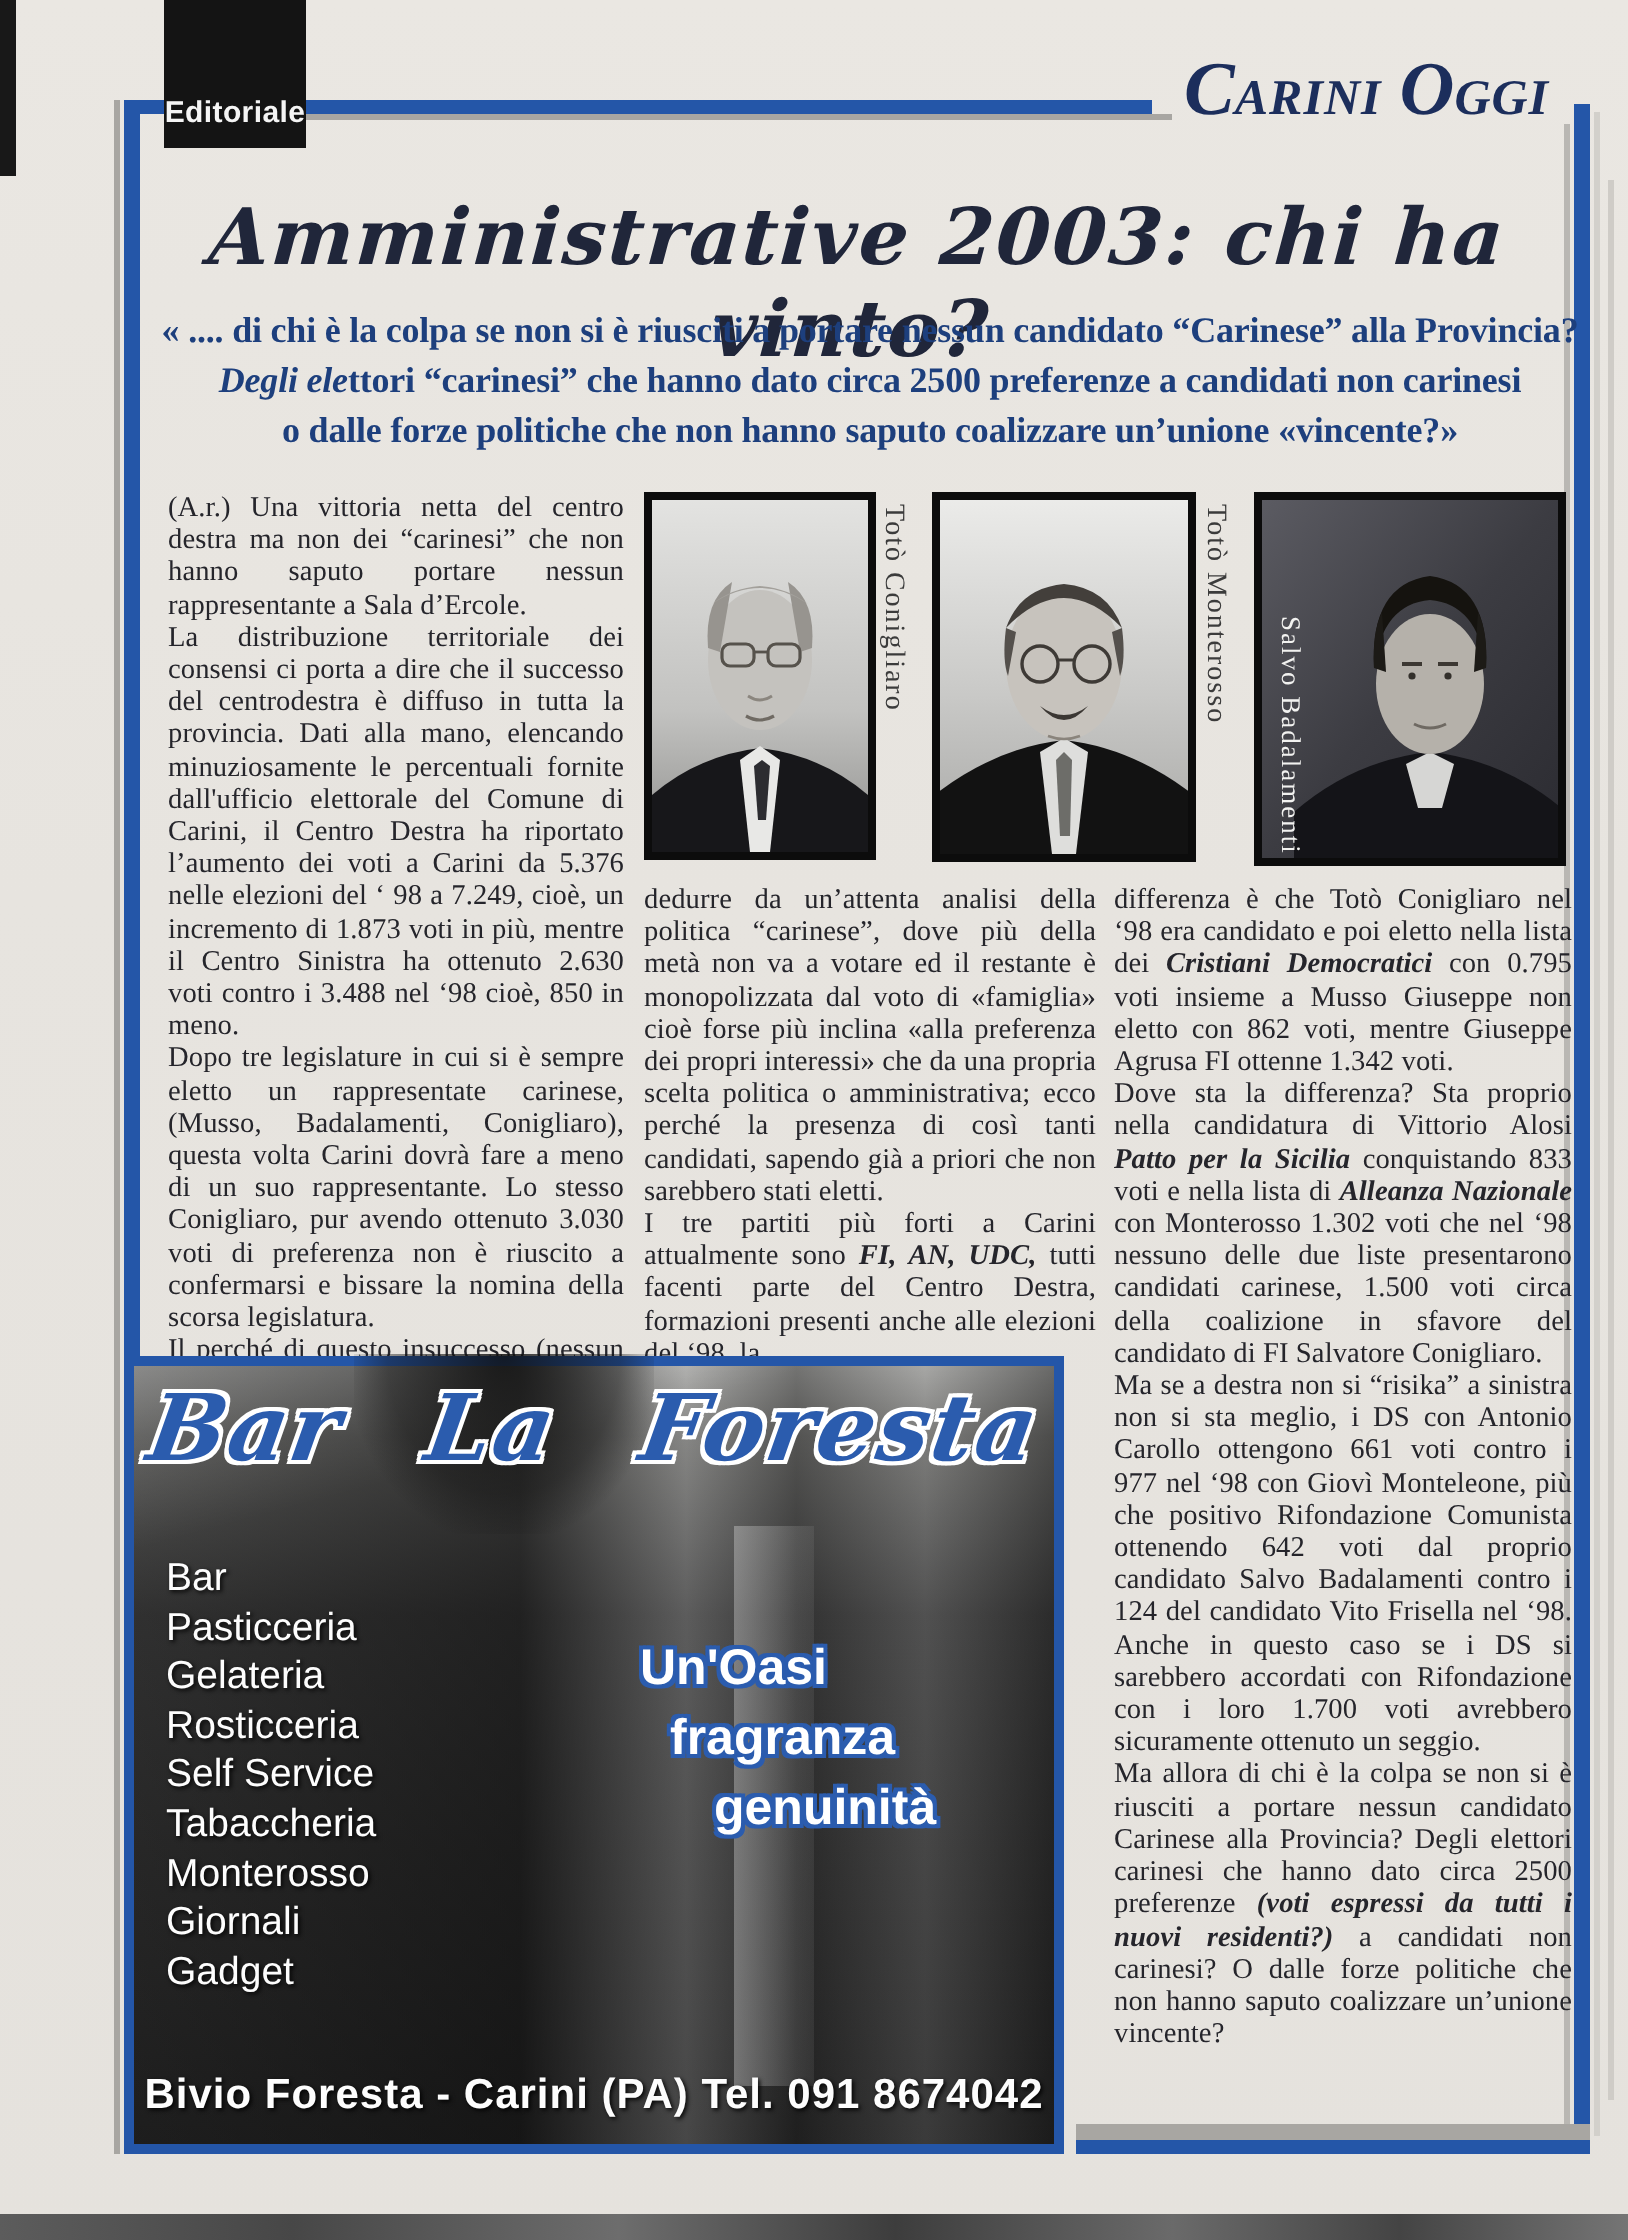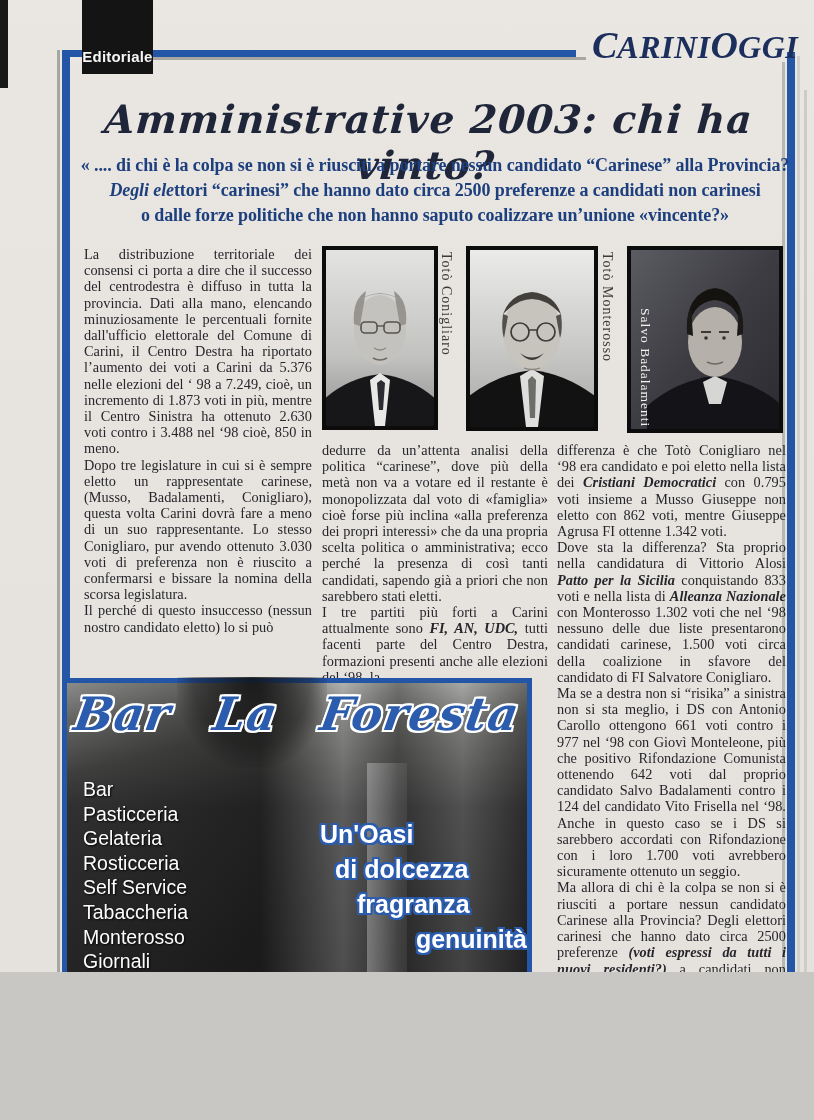--- a/index.html
+++ b/index.html
@@ -1,17 +1,17 @@
 <!DOCTYPE html>
 <html><head>
 <meta charset="utf-8">
 <style>
   html,body { margin:0; padding:0; background:#c9c7c3; }
   .page {
-    position:relative; width:814px; height:972px; margin:0 auto;
+    position:relative; width:814px; height:1120px; margin:0 auto;
     background:linear-gradient(180deg,#eae7e2 0%,#e7e4df 40%,#e5e2dd 100%);
     overflow:hidden; font-family:"Liberation Serif", serif;
   }
   .abs { position:absolute; }
 
   
   .edge-black { left:0; top:0; width:8px; height:88px; background:#181818; }
   .bottom-scan { left:0; top:1107px; width:814px; height:13px;
     background:linear-gradient(90deg,#5c5c5c 0%,#474747 18%,#6d6d6d 38%,#3d3d3d 55%,#6a6a6a 72%,#444 86%,#757575 100%); }
   .right-scan { left:804px; top:90px; width:3px; height:960px; background:#cfccc7; }
@@ -33,21 +33,21 @@
   .editoriale { left:82px; top:0; width:71px; height:74px; background:#141414;
     display:flex; align-items:flex-end; justify-content:center; }
   .editoriale span { color:#f5f5f5; font-family:"Liberation Sans",sans-serif;
     font-weight:bold; font-size:15px; padding-bottom:9px; letter-spacing:0.2px; }
 
   
   .logo { left:592px; top:26px; width:200px; height:48px; display:flex; align-items:baseline;
     justify-content:flex-start; color:#1c2e5c; font-style:italic; font-weight:bold;
     font-family:"Liberation Serif",serif; }
   .logo .big  { font-size:38px; line-height:38px; }
-  .logo .small{ font-size:32px; letter-spacing:0.5px; }
+  .logo .small{ font-size:25px; letter-spacing:0.5px; }
   .logo .gap  { width:9px; }
 
   
   .main-title { left:62px; top:96px; width:730px; text-align:center;
     font-family:"DejaVu Serif",serif; font-style:italic; font-weight:bold;
     font-size:39px; color:#20263a; letter-spacing:1px; transform:skewX(-4deg); }
   .quote { left:80px; top:153px; width:710px; text-align:center; color:#1d3f7d;
     font-weight:bold; font-size:18px; line-height:25px; letter-spacing:-0.1px; }
   .quote .it { font-style:italic; }
 
@@ -138,20 +138,21 @@
 
   <div class="abs main-title">Amministrative 2003: chi ha vinto?</div>
 
   <div class="abs quote">
     <div>« .... di chi è la colpa se non si è riusciti a portare nessun candidato “Carinese” alla Provincia?</div>
     <div><span class="it">Degli ele</span><span>ttori “carinesi”  che hanno dato circa 2500 preferenze  a candidati non  carinesi</span></div>
     <div>o dalle forze politiche  che non hanno saputo coalizzare un’unione «vincente?»</div>
   </div>
 
   <div class="abs col col1">
+      <p><span>(A.r.) Una vittoria netta del centro destra ma non dei “carinesi” che non hanno saputo portare nessun rappresentante a Sala d’Ercole.</span></p>
       <p><span>La distribuzione territoriale dei consensi ci porta a dire che il successo del centrodestra è diffuso in tutta la provincia. Dati alla mano, elencando minuziosamente le percentuali fornite dall'ufficio elettorale del Comune di Carini, il Centro Destra ha riportato l’aumento dei voti a Carini da 5.376 nelle elezioni del ‘ 98 a 7.249, cioè, un incremento di 1.873 voti in più, mentre il Centro Sinistra ha ottenuto 2.630 voti contro i 3.488 nel ‘98 cioè, 850 in meno.</span></p>
       <p><span>Dopo tre legislature in cui si è sempre eletto un rappresentate carinese, (Musso, Badalamenti, Conigliaro), questa volta Carini dovrà fare a meno di un suo rappresentante. Lo stesso Conigliaro, pur avendo ottenuto 3.030 voti di preferenza non è riuscito a confermarsi e bissare la nomina della scorsa legislatura.</span></p>
       <p><span>Il perché di questo insuccesso (nessun nostro candidato eletto) lo si può</span></p>
     </div>
   <div class="abs col col2">
       <p><span>dedurre da un’attenta analisi della politica “carinese”, dove più della metà non va a votare ed il restante è monopolizzata dal voto di «famiglia» cioè forse più inclina «alla preferenza dei propri interessi» che da una propria scelta politica o amministrativa; ecco perché la presenza di così tanti candidati, sapendo già a priori che non sarebbero stati eletti.</span></p>
       <p><span>I tre partiti più forti a Carini attualmente sono </span><span class="run-bi">FI, AN, UDC,</span><span> tutti facenti parte del Centro Destra, formazioni presenti anche alle elezioni del ‘98,  la</span></p>
     </div>
   <div class="abs col col3">
       <p><span>differenza è che Totò Conigliaro nel ‘98 era candidato e poi eletto nella lista dei </span><span class="run-bi">Cristiani Democratici</span><span> con 0.795 voti insieme a Musso Giuseppe non eletto con 862 voti, mentre Giuseppe Agrusa FI ottenne 1.342 voti.</span></p>
@@ -247,19 +248,19 @@
         <div>Gelateria</div>
         <div>Rosticceria</div>
         <div>Self Service</div>
         <div>Tabaccheria</div>
         <div>Monterosso</div>
         <div>Giornali</div>
         <div>Gadget</div>
       </div>
     <div class="ad-tagline">
         <div>Un'Oasi</div>
-        <div>di dolcezza</div>
         <div>fragranza</div>
         <div>genuinità</div>
       </div>
+    <div class="ad-address">Bivio Foresta - Carini (PA) Tel. 091 8674042</div>
   </div>
 
 </div>
 
 </body></html>

